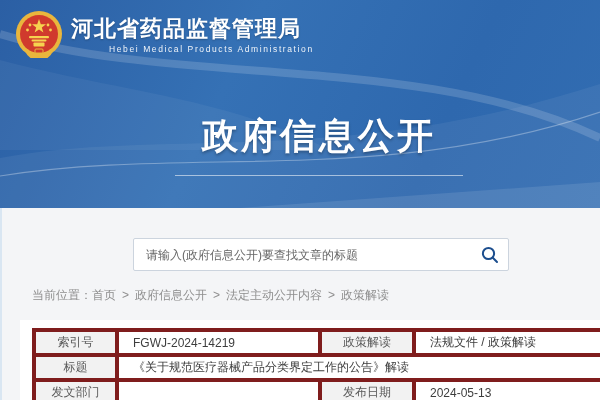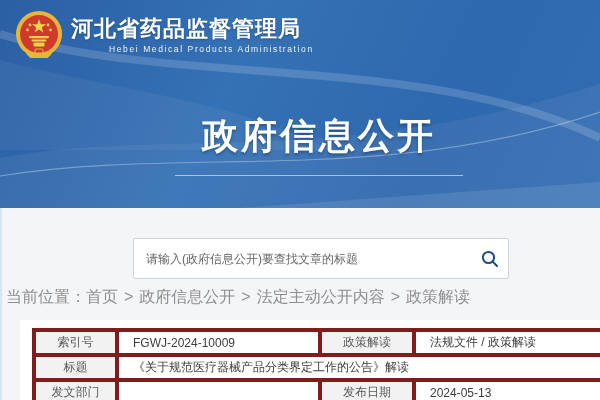--- a/index.html
+++ b/index.html
@@ -51,38 +51,38 @@
 
   
   .content { position:relative; width:600px; height:192px; background:#f4f5f7; }
   .content::before {
     content:""; position:absolute; left:0; top:0; bottom:0; width:2px;
     background:#d9e6f2;
   }
 
   .search-wrap { position:absolute; top:30px; left:133px; }
   .search-box {
-    width:376px; height:41px;
+    width:376px; height:33px;
     background:#fff; border:1px solid #ccd4de; border-radius:2px;
     display:flex; align-items:center;
   }
   .search-input {
     flex:1; height:100%; border:none; outline:none; background:transparent;
     padding:0 10px 0 12px; font-size:12px; color:#333;
     font-family:"Liberation Sans","DejaVu Sans",sans-serif;
   }
   .search-input::placeholder { color:#666; opacity:1; }
   .search-btn {
     border:none; background:transparent; cursor:pointer;
     width:36px; height:100%; display:flex; align-items:center; justify-content:center;
   }
 
   .breadcrumb {
-    position:absolute; top:79px; left:6px;
-    font-size:16px; color:#8e8e8e; white-space:nowrap;text-align:center;
+    position:absolute; top:79px; left:32px;
+    font-size:12px; color:#8e8e8e; white-space:nowrap;text-align:center;
   }
   .breadcrumb a { color:#8e8e8e; text-decoration:none; cursor:pointer; }
   .breadcrumb .sep { margin:0 6px; }
 
   .card {
     position:absolute; top:112px; left:20px;
     width:580px; height:120px;
     background:#fff;
     padding:8px 0 0 12px;
   }
@@ -160,21 +160,21 @@
 
   <div class="breadcrumb">
     <span>当前位置：</span><a>首页</a><span class="sep">&gt;</span><a>政府信息公开</a><span class="sep">&gt;</span><a>法定主动公开内容</a><span class="sep">&gt;</span><a>政策解读</a>
   </div>
 
   <div class="card">
     <table class="info">
       <tbody>
           <tr>
         <td class="lbl">索引号</td>
-        <td class="val">FGWJ-2024-10009</td>
+        <td class="val">FGWJ-2024-14219</td>
         <td class="lbl c3">政策解读</td>
         <td class="val wide">法规文件 / 政策解读</td>
       </tr>
       <tr>
         <td class="lbl">标题</td>
         <td class="val wide" colspan="3">《关于规范医疗器械产品分类界定工作的公告》解读</td>
       </tr>
       <tr>
         <td class="lbl">发文部门</td>
         <td class="val"></td>

